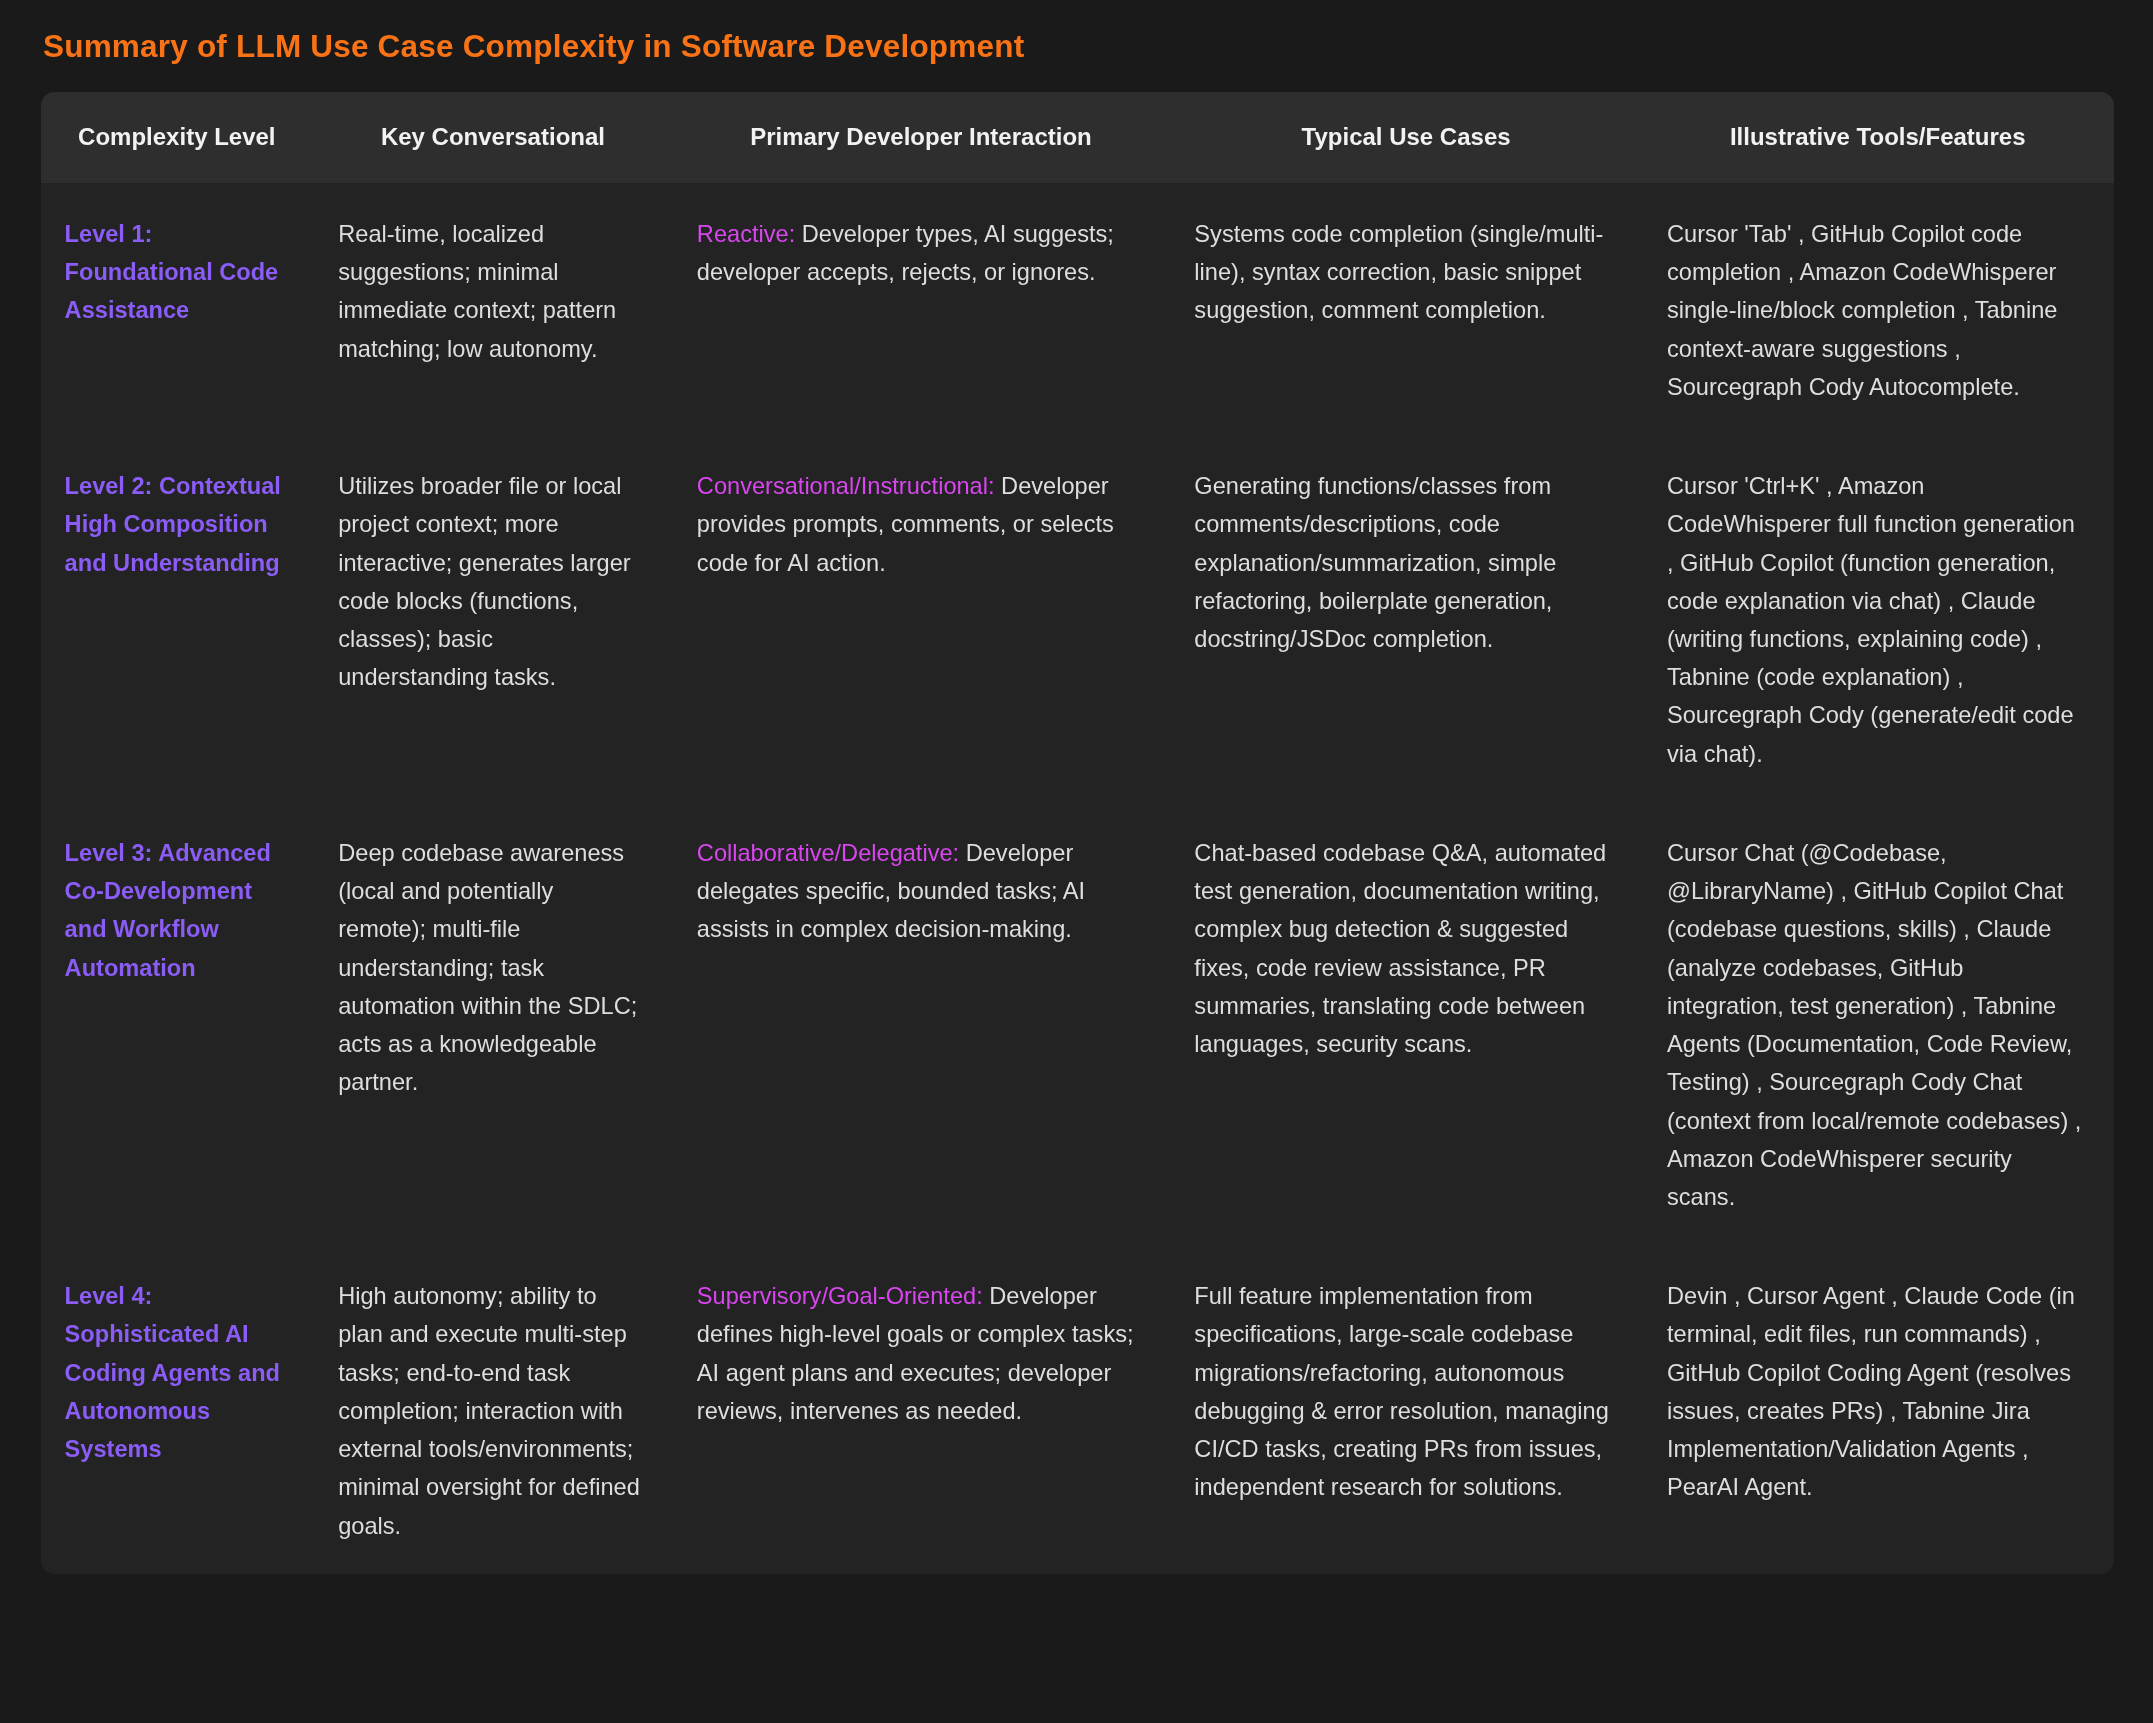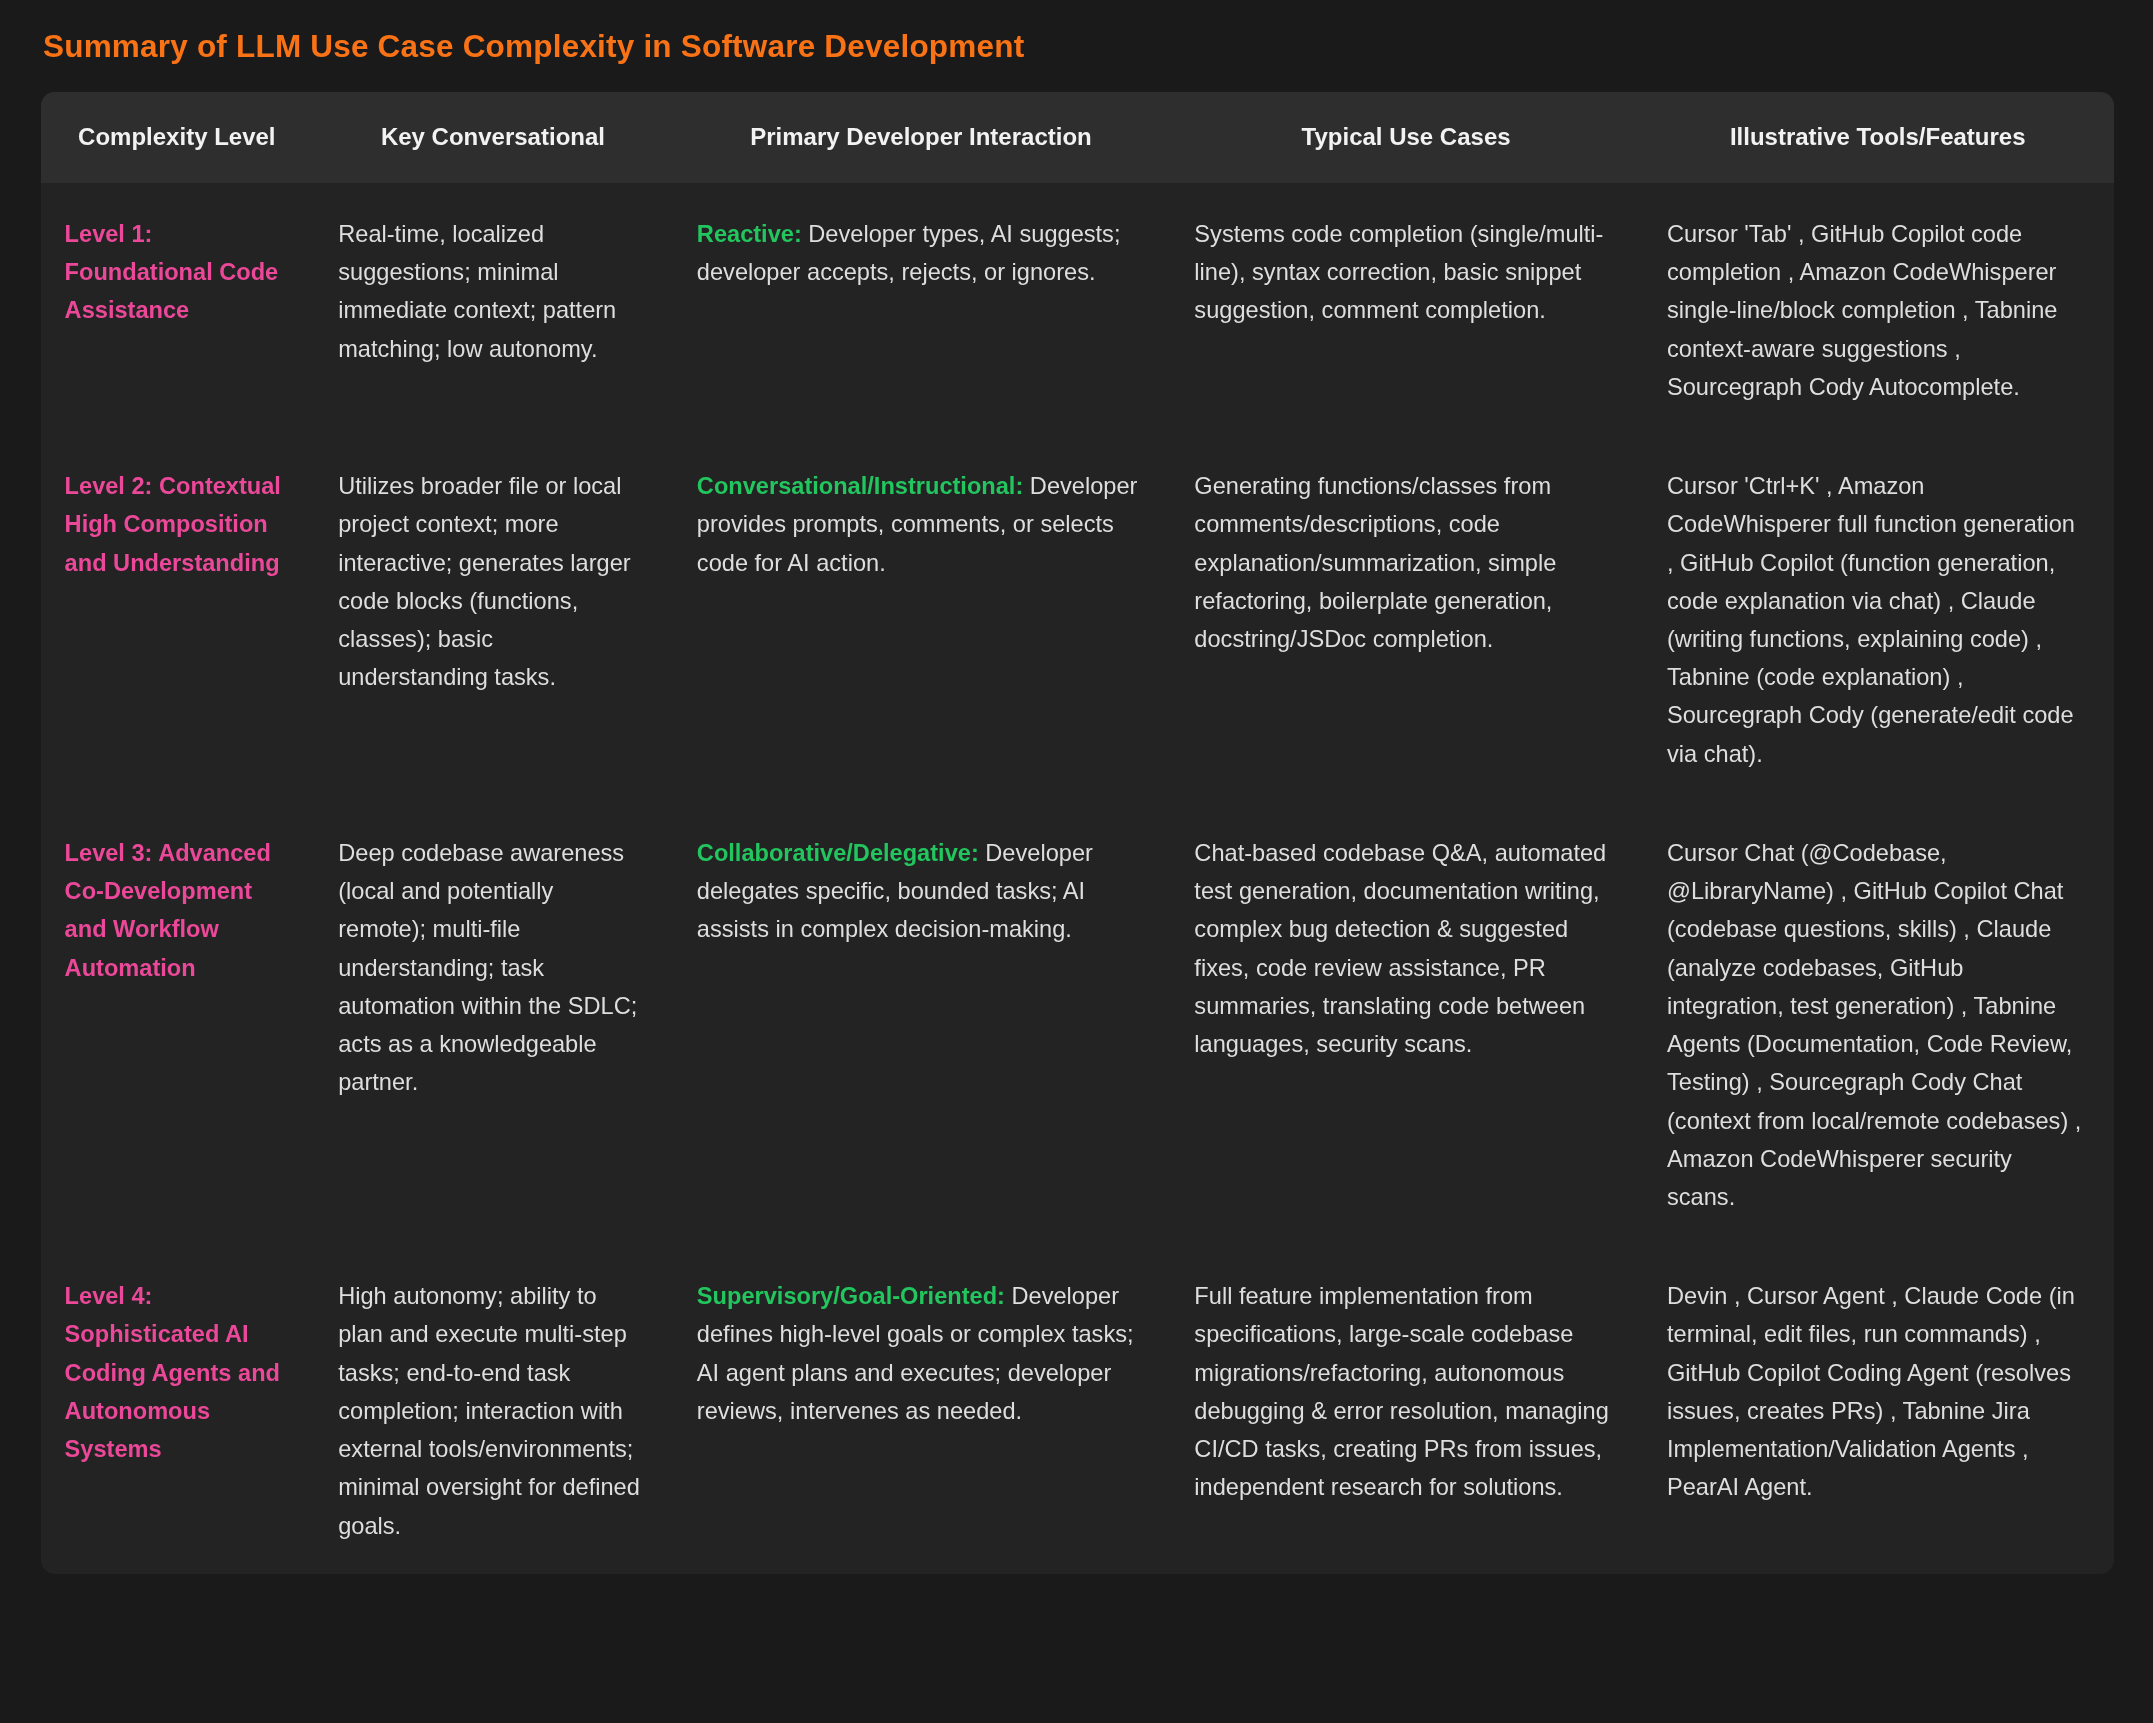--- a/index.html
+++ b/index.html
@@ -53,25 +53,25 @@
   td {
     vertical-align: top;
     font-size: 23.6px;
     line-height: 1.62;
     color: #dedede;
     padding: 31.5px 27.6px 29.6px 23.6px;
     font-weight: 400;
   }
   td.level-cell {
     font-weight: 700;
-    color: #ec4899;
+    color: #8b5cf6;
   }
   td .lead {
-    font-weight: 700;
-    color: #22c55e;
+    font-weight: 400;
+    color: #d946ef;
   }
 </style>
 </head>
 <body>
 
 <h1 class="page-title">Summary of LLM Use Case Complexity in Software Development</h1>
 
 <div class="table-card">
   <table>
     <colgroup>

